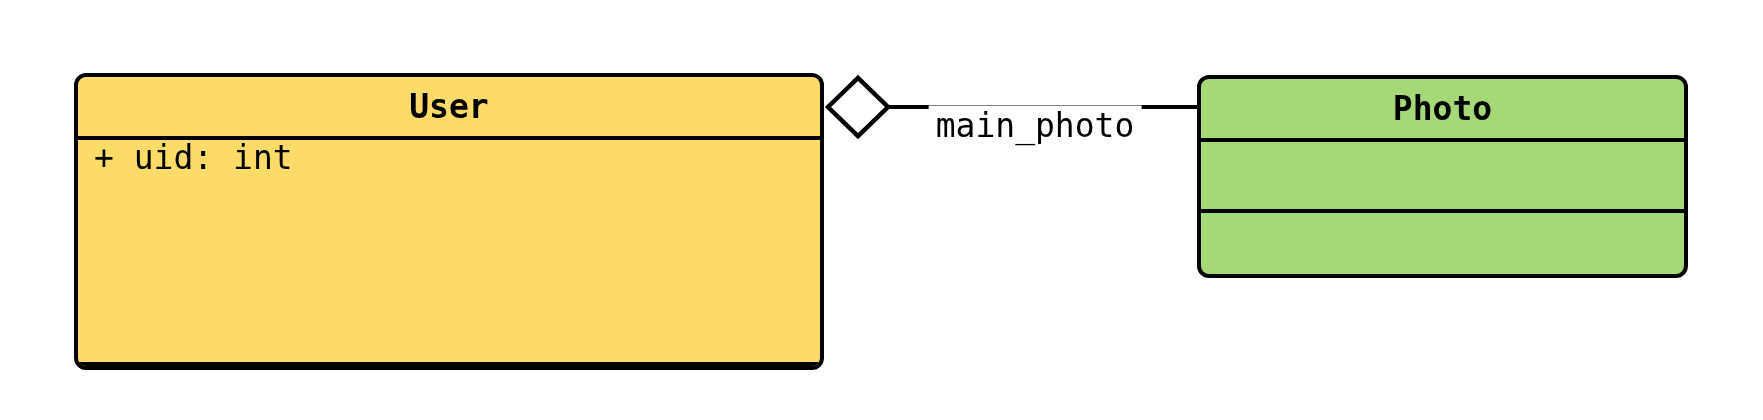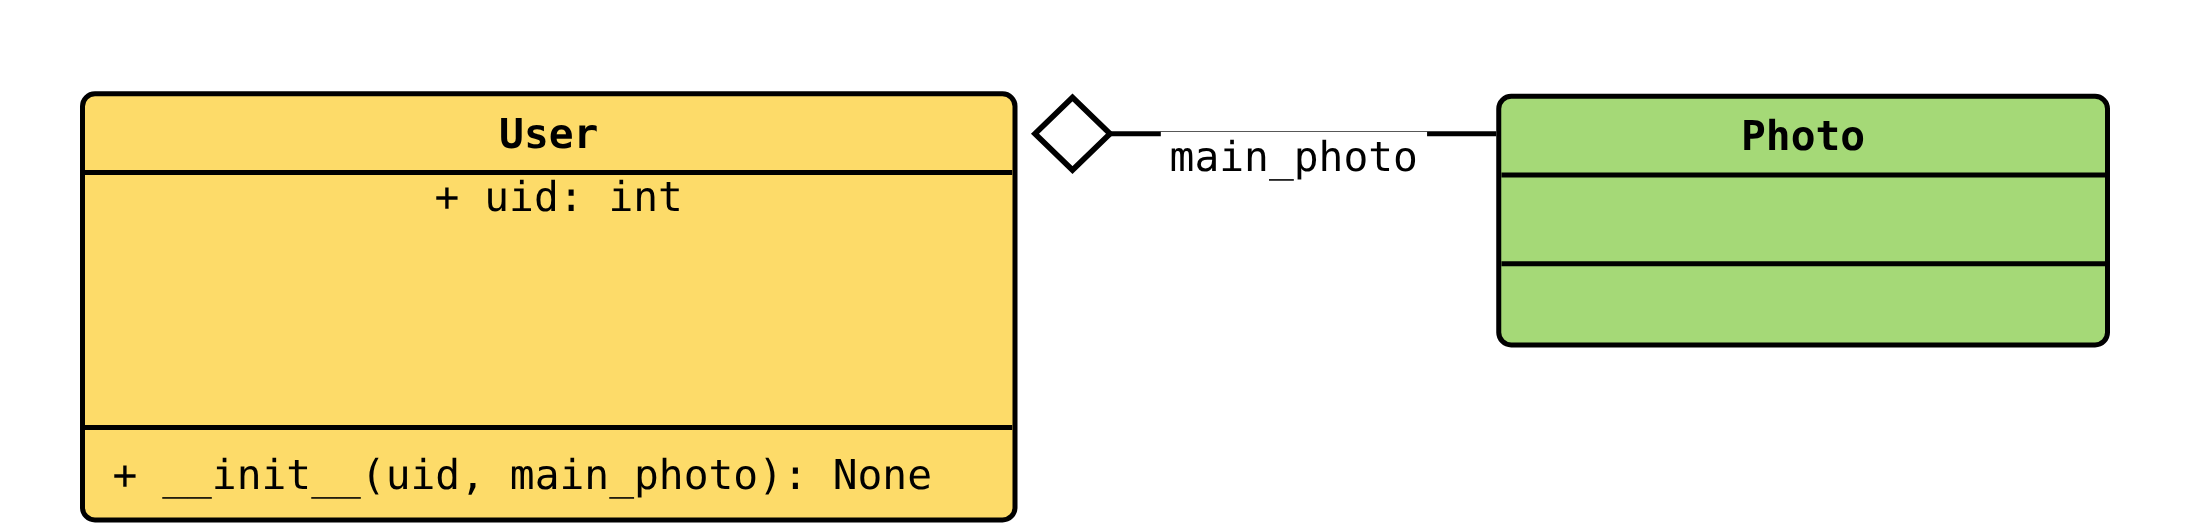--- a/index.html
+++ b/index.html
@@ -25,22 +25,22 @@
     position: absolute;
     box-sizing: border-box;
     border: 4px solid var(--stroke, #000);
     border-radius: 12px;
     display: flex;
     flex-direction: column;
     overflow: hidden;
     color: var(--stroke, #000);
   }
   .class-box.user {
-    left: 64px; top: 73px;
-    width: 750px; height: 345px;
+    left: 74px; top: 73px;
+    width: 750px; height: 297px;
     background: var(--user_fill, #fddb69);
   }
   .class-box.photo {
     left: 1197px; top: 75px;
     width: 491px; height: 203px;
     background: var(--photo_fill, #a5d977);
   }
   .compartment.header {
     height: 59px;
     flex: 0 0 59px;
@@ -49,21 +49,20 @@
     align-items: center;
     justify-content: center;
     font-weight: bold;
     font-size: 33px;
   }
   .user .compartment.attrs {
     flex: 1 1 auto;
     border-bottom: 4px solid var(--stroke, #000);
     display: flex;
     flex-direction: row;
-    justify-content: center;
     padding-left: 16px;
     font-size: 33px;
     line-height: 36px;
   }
   .user .compartment.methods {
     flex: 0 0 70px;
     display: flex;
     align-items: center;
     padding-left: 22px;
     font-size: 33px;
@@ -108,23 +107,20 @@
     <polygon class="diamond-shape" points="828,107 858,78 888,107 858,136"></polygon>
   </svg>
 
   <div class="class-box user">
     <div class="compartment header">
       <span>User</span>
     </div>
     <div class="compartment attrs">
       <div class="code-line">+ uid: int</div>
     </div>
-    <div class="compartment methods">
-      <div class="code-line">+ __init__(uid, main_photo): None</div>
-    </div>
   </div>
 
   <div class="class-box photo">
     <div class="compartment header">
       <span>Photo</span>
     </div>
     <div class="compartment attrs"></div>
     <div class="compartment methods"></div>
   </div>
 

